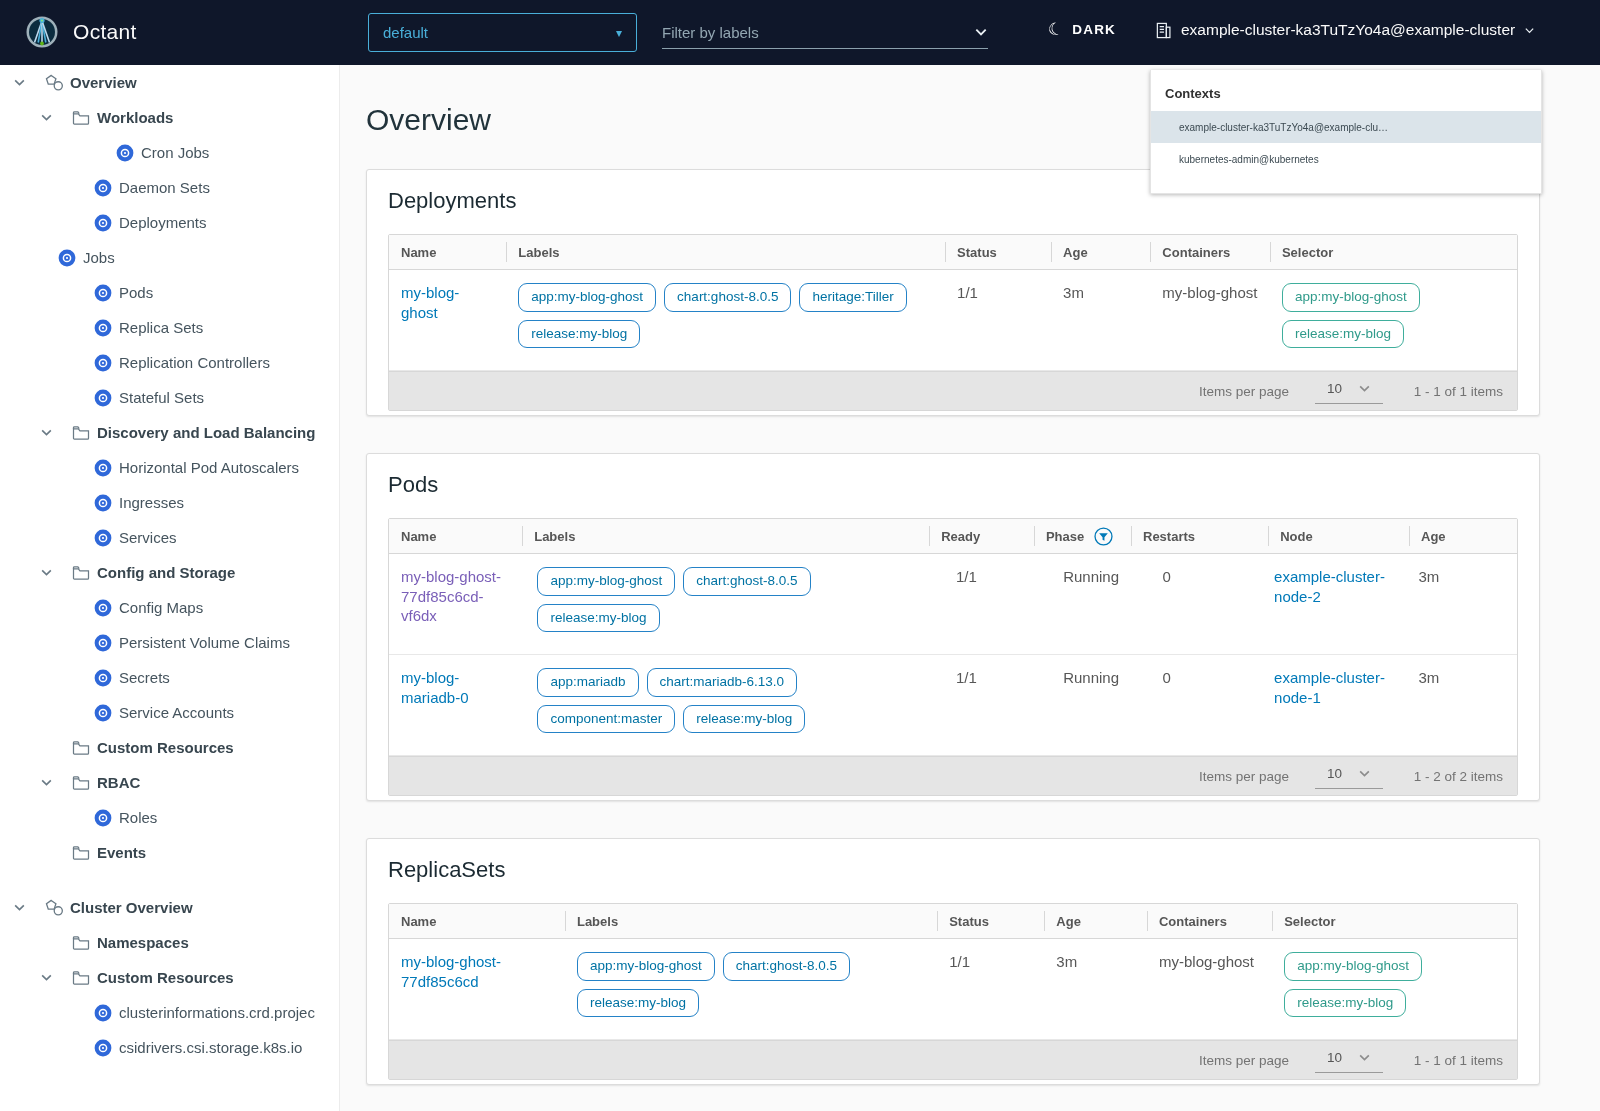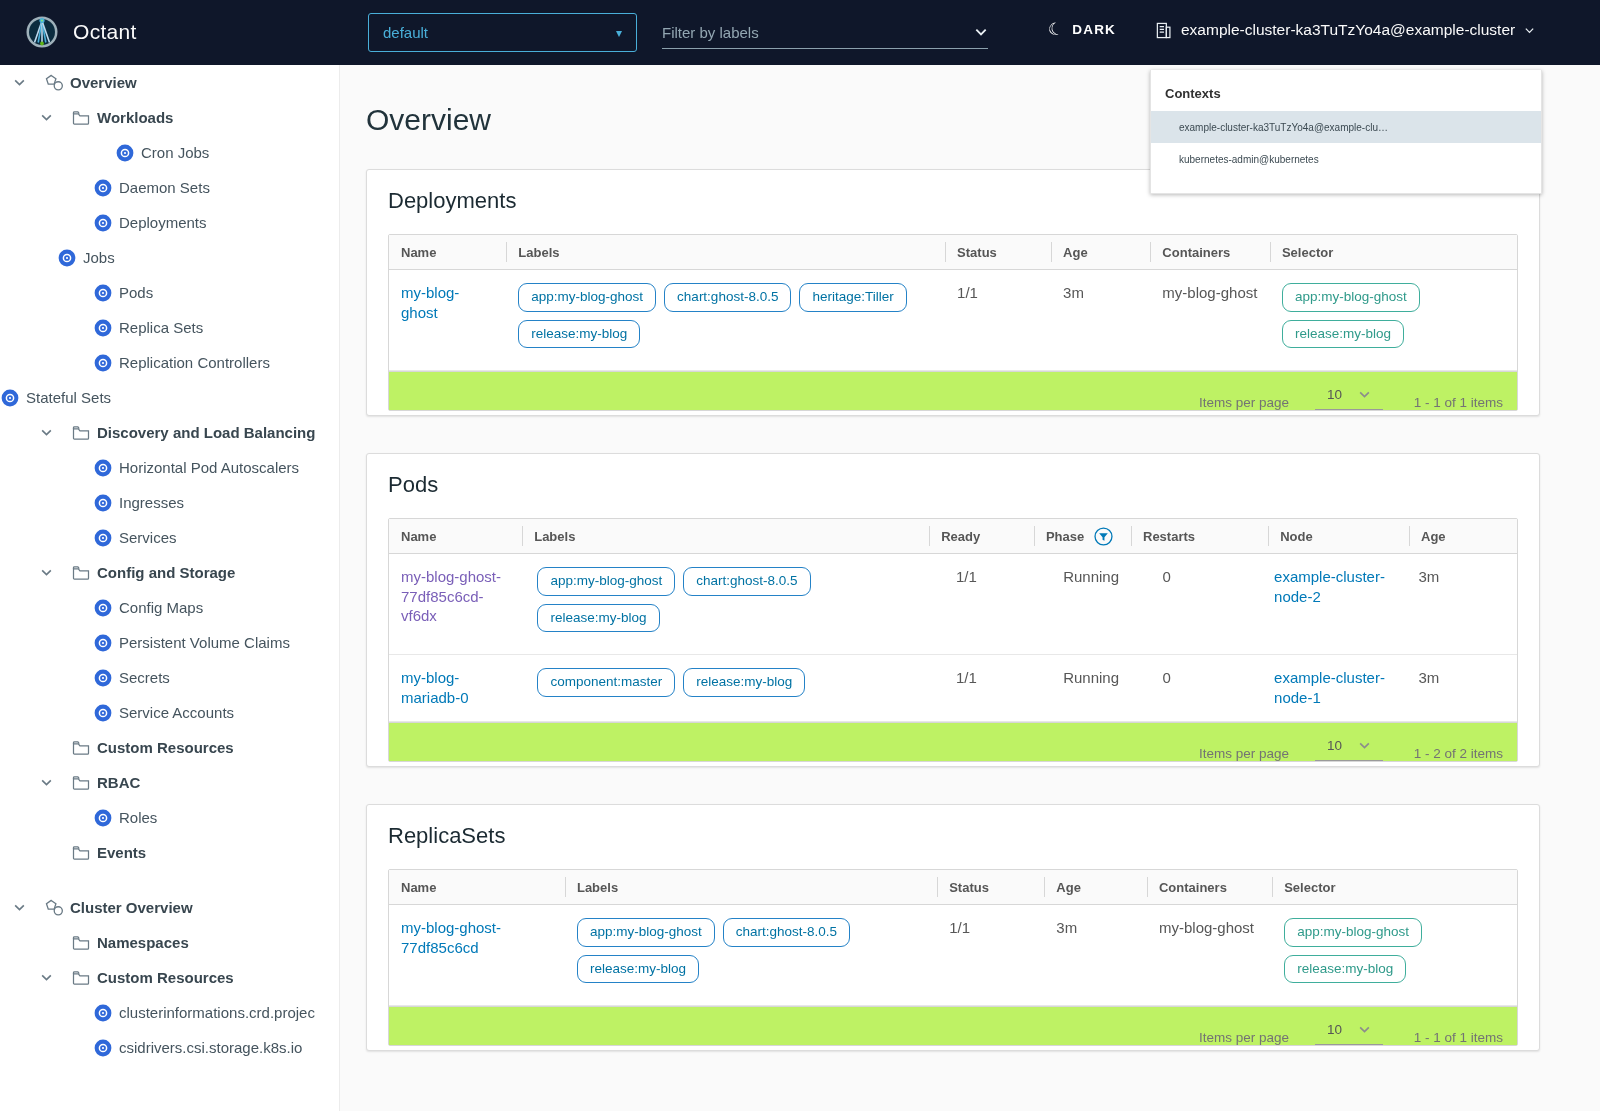--- a/index.html
+++ b/index.html
@@ -52,21 +52,21 @@
   .dg-row:last-child { border-bottom:none; }
   .cell { padding:13px 12px 14px; font-size:15px; color:#575757; line-height:1.3; }
   .cell a { text-decoration:none; }
   .link { color:#0079b8; }
   .link.visited { color:#7a5fb8; }
   .badge-line { display:flex; gap:8px; margin-bottom:8px; }
   .badge { display:inline-block; border-radius:9px; padding:5px 12px 6px; font-size:13.5px; line-height:1.15; background:#fff;
     border:1px solid; white-space:nowrap; }
   .badge.blue { color:#0072a3; border-color:#2482c7; }
   .badge.green { color:#2f9a8a; border-color:#3fae9c; }
-  .dg-foot { display:flex; justify-content:flex-end; align-items:flex-end; background:#bef264; border-top:1px solid #d7d7d7; height:39px;
+  .dg-foot { display:flex; justify-content:flex-end; align-items:center; background:#e5e5e5; border-top:1px solid #d7d7d7; height:39px;
     font-size:13.5px; color:#737373; padding-right:14px; }
   .pp-ctrl { display:flex; align-items:center; gap:16px; border-bottom:1px solid #9a9a9a; padding:3px 12px 7px; margin:0 30px 0 26px;
     color:#565656; cursor:pointer; }
   .pp-range { min-width:90px; text-align:right; }
   svg { display:block; }
 </style>
 </head>
 <body>
 
 <header class="hdr">
@@ -224,21 +224,21 @@
     <div class="side-row" style="padding-left: 93px;">
       <span class="sicon">
         <svg width="18" height="18" viewBox="0 0 18 18">
           <circle cx="9" cy="9" r="8.4" fill="#2f68d9"></circle>
   <circle cx="9" cy="9" r="3.6" fill="none" stroke="#fff" stroke-width="1.5"></circle>
           <circle cx="9" cy="9" r="1.1" fill="#fff"></circle>
         </svg>
       </span>
       <span class="side-label">Replication Controllers</span>
     </div>
-    <div class="side-row" style="">
+    <div class="side-row" style="padding-left: 93px;">
       <span class="sicon">
         <svg width="18" height="18" viewBox="0 0 18 18">
           <circle cx="9" cy="9" r="8.4" fill="#2f68d9"></circle>
   <circle cx="9" cy="9" r="3.6" fill="none" stroke="#fff" stroke-width="1.5"></circle>
           <circle cx="9" cy="9" r="1.1" fill="#fff"></circle>
         </svg>
       </span>
       <span class="side-label">Stateful Sets</span>
     </div>
     <div class="side-row bold" style="padding-left: 37px;">
@@ -566,20 +566,24 @@
             <div class="cell" style="width: 9.5%;">1/1</div>
             <div class="cell" style="width: 8.8%;">Running</div>
             <div class="cell" style="width: 9.9%;">0</div>
             <div class="cell" style="width: 12.8%;"><a class="link" href="#">example-cluster-node-2</a></div>
             <div class="cell" style="width: 9.8%;">3m</div>
           </div>
           <div class="dg-row">
             <div class="cell" style="width: 12.1%;"><a class="link" href="#">my-blog-mariadb-0</a></div>
             <div class="cell" style="width: 37.1%;">
               <div class="badge-line">
+                <span class="badge blue">app:mariadb</span>
+                <span class="badge blue">chart:mariadb-6.13.0</span>
+              </div>
+              <div class="badge-line">
                 <span class="badge blue">component:master</span>
                 <span class="badge blue">release:my-blog</span>
               </div>
             </div>
             <div class="cell" style="width: 9.5%;">1/1</div>
             <div class="cell" style="width: 8.8%;">Running</div>
             <div class="cell" style="width: 9.9%;">0</div>
             <div class="cell" style="width: 12.8%;"><a class="link" href="#">example-cluster-node-1</a></div>
             <div class="cell" style="width: 9.8%;">3m</div>
           </div>

